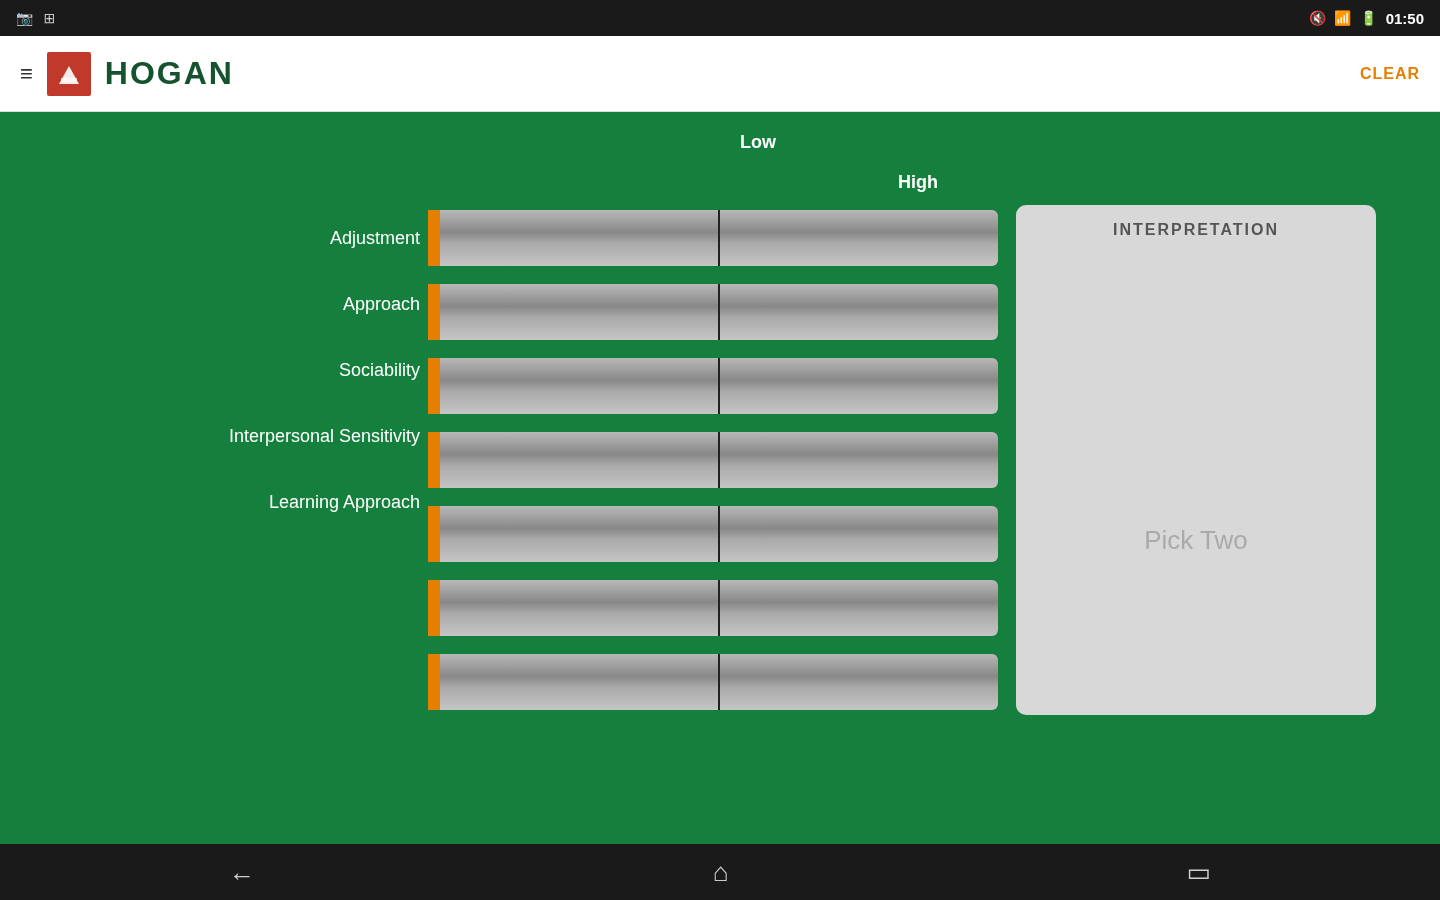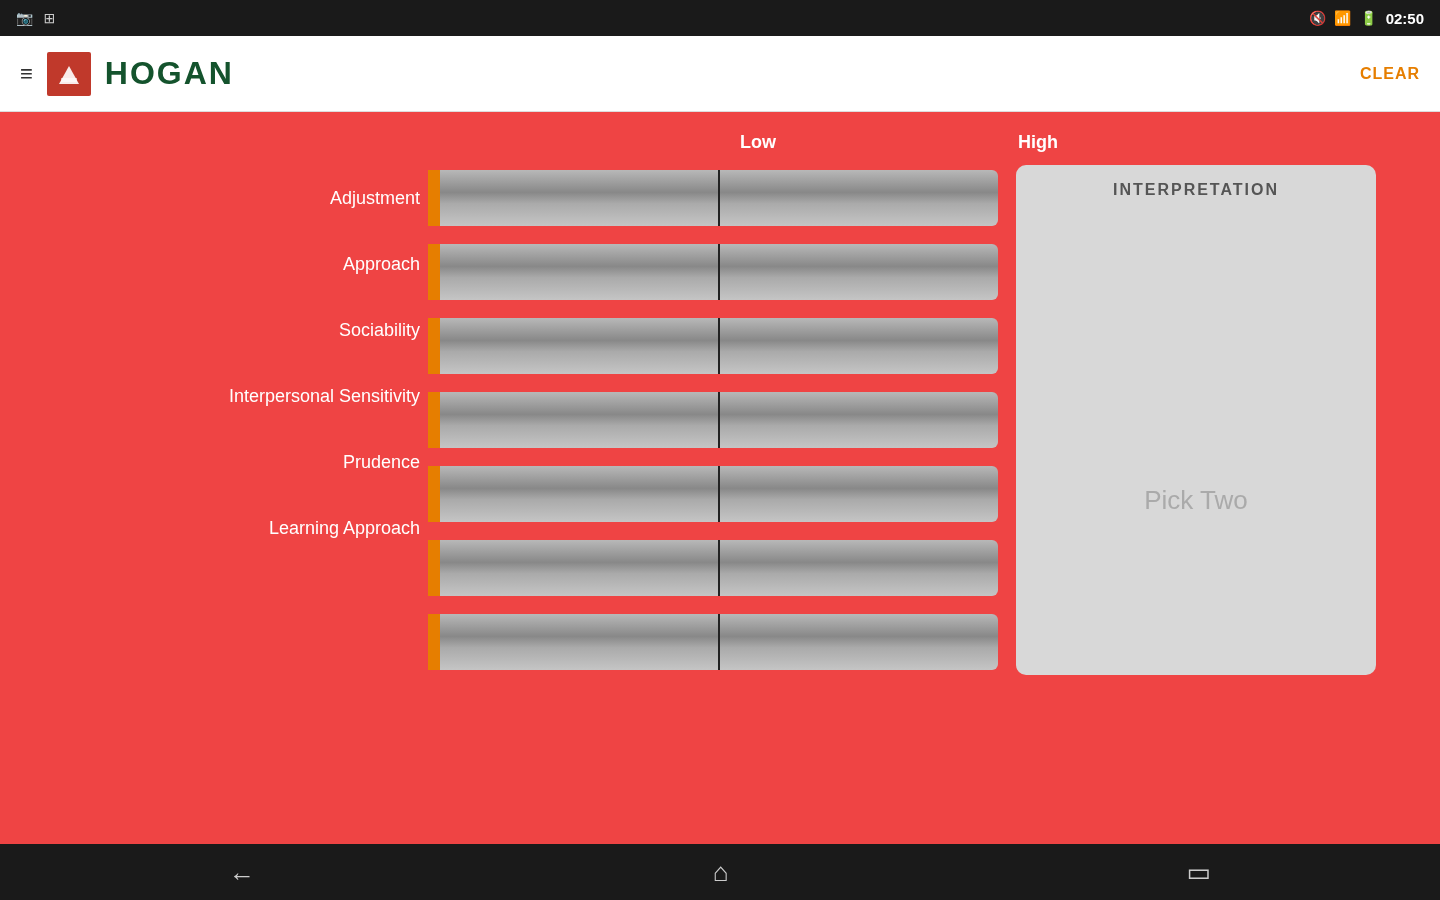--- a/index.html
+++ b/index.html
@@ -72,21 +72,21 @@
       font-weight: bold;
       cursor: pointer;
       letter-spacing: 1px;
       margin-left: 18px;
     }
 
     
     .main {
       width: 100%;
       height: calc(900px - 36px - 76px - 56px);
-      background: #ef4444;
+      background: #15803d;
       display: flex;
       flex-direction: column;
       align-items: center;
       padding: 20px 64px 10px 40px;
     }
 
     
     .col-headers {
       width: 100%;
       display: flex;
@@ -96,24 +96,24 @@
     }
     .col-header-low {
       width: 280px;
       text-align: center;
       color: #fff;
       font-size: 18px;
       font-weight: bold;
     }
     .col-header-high {
       width: 280px;
-      text-align: center;
       color: #fff;
       font-size: 18px;
       font-weight: bold;
+      margin-top: 40px;
     }
 
     
     .rows-container {
       width: 100%;
       display: flex;
       gap: 8px;
     }
     .traits-column {
       flex: 0 0 380px;
@@ -218,21 +218,21 @@
 
 <div class="status-bar">
   <div class="status-bar-left">
     <span class="status-icon">📷</span>
     <span class="status-icon">⊞</span>
   </div>
   <div class="status-icons-right">
     <span class="status-icon">🔇</span>
     <span class="status-icon">📶</span>
     <span class="status-icon">🔋</span>
-    <span class="status-time">02:50</span>
+    <span class="status-time">01:50</span>
   </div>
 </div>
 
 <div class="header">
   <div class="header-left">
     <span class="hamburger">≡</span>
     <div class="logo-box">
       <svg class="logo-icon" viewBox="0 0 28 28" fill="none">
         <rect width="28" height="28" fill="#c0392b"></rect>
         <polygon points="4,24 14,6 24,24" fill="white" opacity="0.9"></polygon>
@@ -260,23 +260,20 @@
         <div class="trait-row">
           <span class="trait-label">Approach</span>
         </div>
         <div class="trait-row">
           <span class="trait-label">Sociability</span>
         </div>
         <div class="trait-row">
           <span class="trait-label">Interpersonal Sensitivity</span>
         </div>
         <div class="trait-row">
-          <span class="trait-label">Prudence</span>
-        </div>
-        <div class="trait-row">
           <span class="trait-label">Learning Approach</span>
         </div>
       </div>
 
     <div class="bars-column" id="bars-col">
         <div class="bar-row">
       <div class="bar-wrapper">
         <div class="bar-indicator"></div>
         <div class="bar-low"></div>
         <div class="bar-high"></div>

